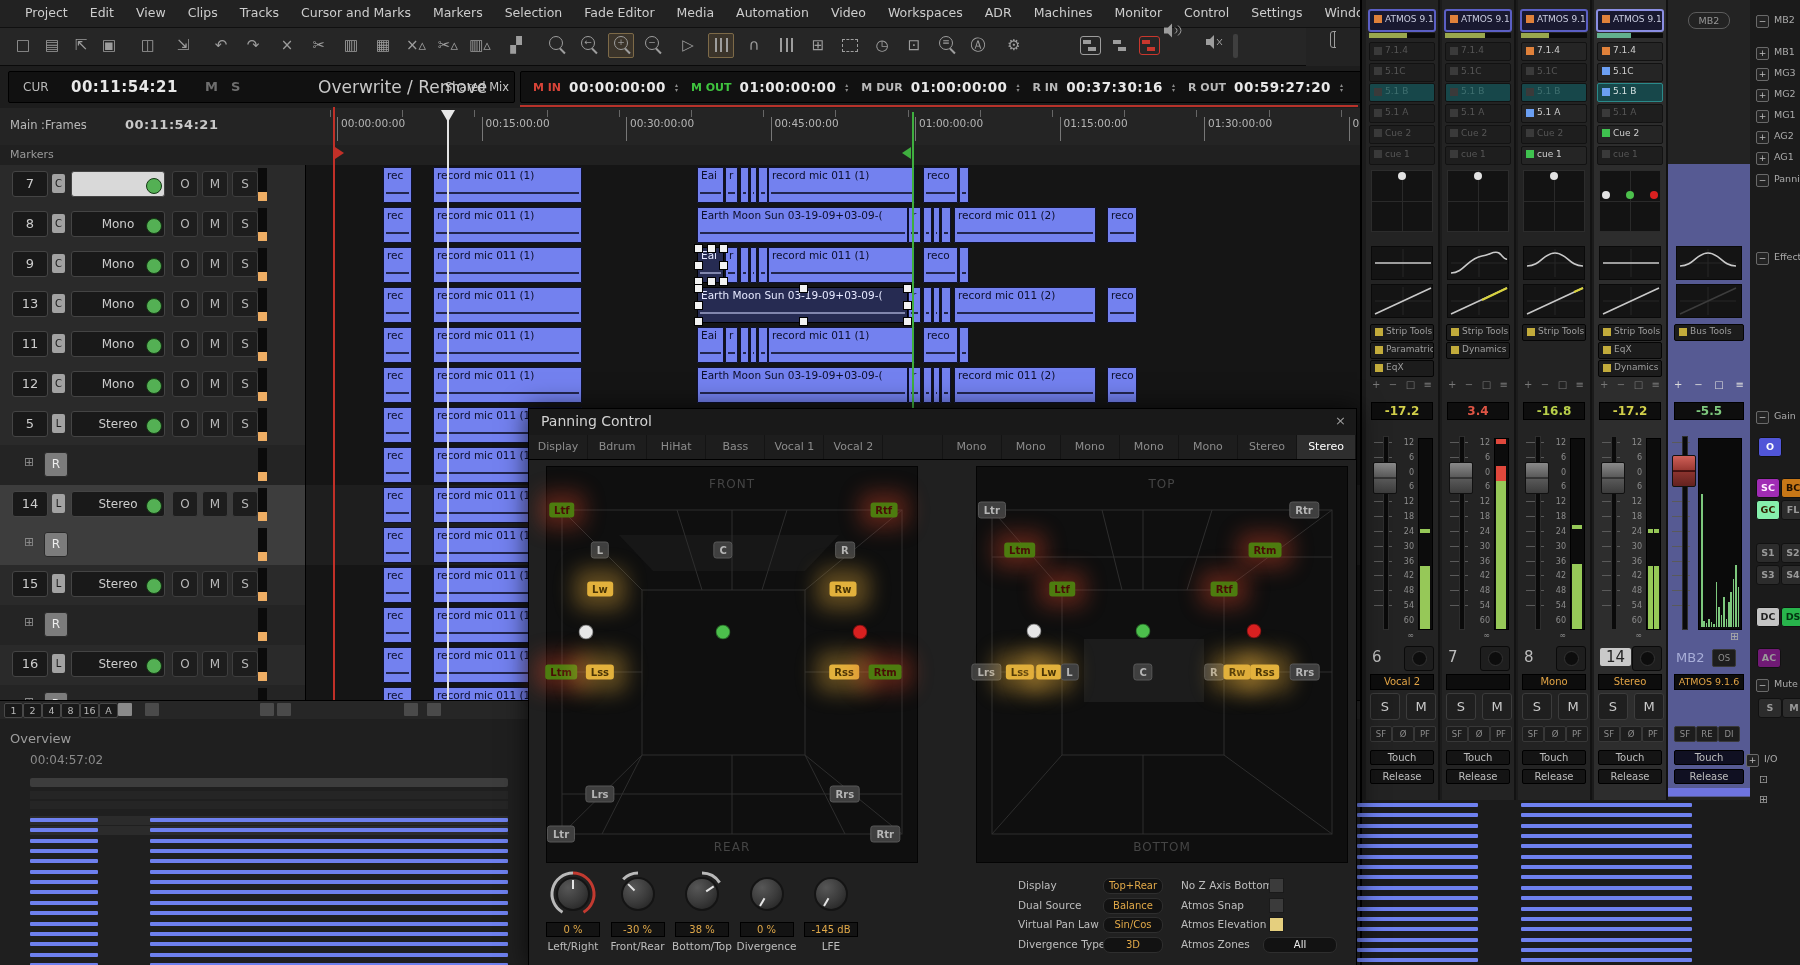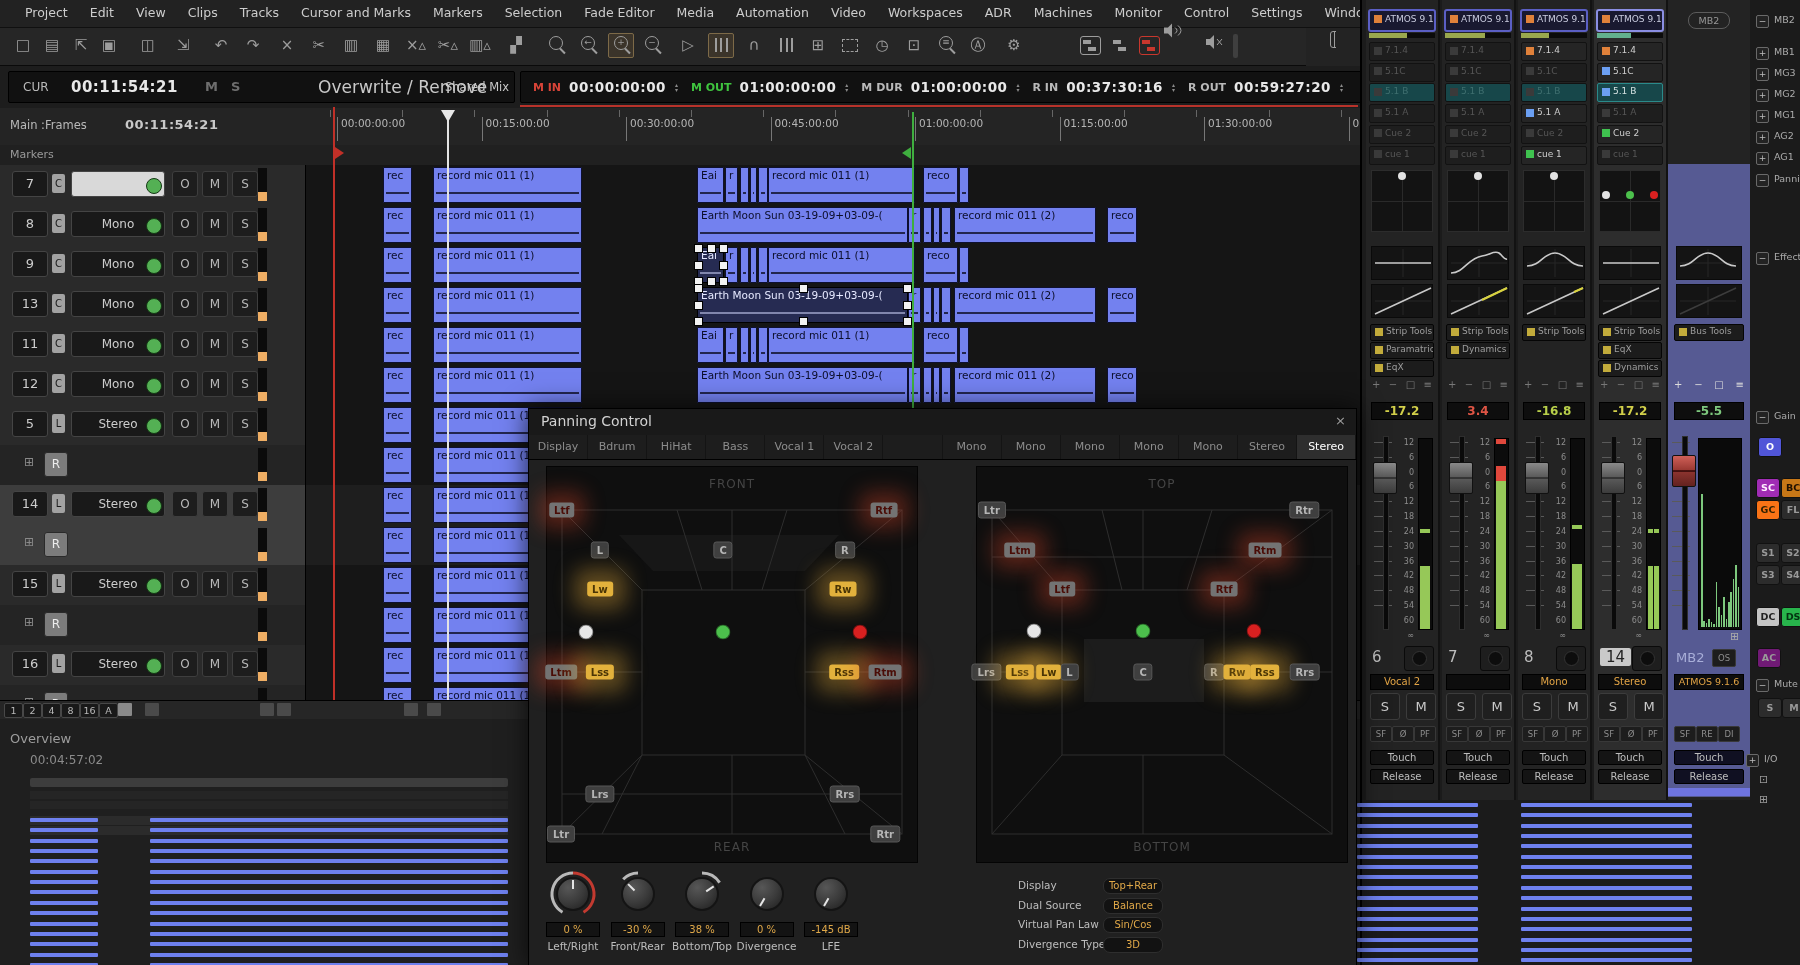--- a/index.html
+++ b/index.html
@@ -168,21 +168,21 @@
   #dlg-tabs{position:absolute;left:0;top:26px;width:100%;height:24px;background:#1d1d1d;border-bottom:1px solid #000;display:flex}
   .tab{width:59px;text-align:center;line-height:23px;font-size:11px;color:#8c8c8c;border-right:1px solid #141414;cursor:pointer;
        white-space:nowrap;overflow:hidden}
   .tab.active{background:#2e2e2e;color:#fff}
   .panel{position:absolute;top:57px;width:370px;height:395px;background:#0f0f0f;border:1px solid #040404}
   #panelL{left:17px}#panelR{left:447px}
   .wire{position:absolute;left:0;top:0}
   .pl{position:absolute;width:100%;text-align:center;color:#454545;font-size:12px;letter-spacing:1px}
   .pl.top{top:10px}.pl.bot{bottom:8px}
   .spk{position:absolute;transform:translate(-50%,-50%);padding:2px 5px;border-radius:3px;font-size:10px;font-weight:bold;cursor:pointer;z-index:3}
-  .spk.red{background:#737373;color:#4a0c06;box-shadow:0 0 20px 11px rgba(225,70,40,.34)}
+  .spk.red{background:#4d7c0f;color:#4a0c06;box-shadow:0 0 20px 11px rgba(225,70,40,.34)}
   .spk.yel{background:#e2b13c;color:#4a3505;box-shadow:0 0 20px 13px rgba(224,168,58,.38)}
   .spk.gray{background:#3f3f3f;color:#b5b5b5;border:1px solid #585858}
   .dot{position:absolute;width:13px;height:13px;border-radius:50%;transform:translate(-50%,-50%);cursor:grab;z-index:4;border:1px solid rgba(0,0,0,.5)}
   #dlg-knobs{position:absolute;left:14px;top:460px;width:320px;height:95px}
   .knob{position:absolute;top:0;width:60px;text-align:center;cursor:pointer}
   .kval{margin:0 auto;width:52px;height:13px;background:#131313;border:1px solid #000;color:#e0a848;font-size:10px;line-height:13px}
   .klab{margin-top:3px;color:#bdbdbd;font-size:10.5px}
   .optrow{position:absolute;height:15px}
   .optlab{position:absolute;left:0;top:0;font-size:10.5px;color:#bdbdbd;white-space:nowrap}
   .optval{position:absolute;left:85px;top:-1px;width:58px;height:14px;background:#121212;border:1px solid #2e2e2e;border-radius:7px;
@@ -1153,21 +1153,21 @@
       <div class="railitem" style="left: 394px; top: 130px;"><span class="ic">+</span><span>AG2</span></div>
       <div class="railitem" style="left: 394px; top: 151px;"><span class="ic">+</span><span>AG1</span></div>
       <div class="railitem" style="left: 394px; top: 173px;"><span class="ic">−</span><span>Panning</span></div>
       <div class="railitem" style="left: 394px; top: 251px;"><span class="ic">−</span><span>Effect</span></div>
       <div class="railitem" style="left: 394px; top: 410px;"><span class="ic">−</span><span>Gain</span></div>
       <div class="railitem" style="left: 394px; top: 678px;"><span class="ic">−</span><span>Mute</span></div>
       <div class="railitem" style="left: 384px; top: 753px;"><span class="ic">+</span><span>I/O</span></div>
       <div class="railbtn" style="left: 396px; top: 437px; background: rgb(81, 86, 216); color: rgb(255, 255, 255);">O</div>
       <div class="railbtn" style="left: 394px; top: 478px; background: rgb(160, 44, 180); color: rgb(255, 238, 255);">SC</div>
       <div class="railbtn" style="left: 419px; top: 478px; background: rgb(199, 119, 23); color: rgb(32, 16, 0);">BC</div>
-      <div class="railbtn" style="left: 394px; top: 500px; background: #f97316; color: rgb(51, 34, 0);">GC</div>
+      <div class="railbtn" style="left: 394px; top: 500px; background: #86efac; color: rgb(51, 34, 0);">GC</div>
       <div class="railbtn" style="left: 419px; top: 500px; background: rgb(44, 44, 44); color: rgb(153, 153, 153);">FL</div>
       <div class="railbtn" style="left: 394px; top: 543px; background: rgb(44, 44, 44); color: rgb(153, 153, 153);">S1</div>
       <div class="railbtn" style="left: 419px; top: 543px; background: rgb(44, 44, 44); color: rgb(153, 153, 153);">S2</div>
       <div class="railbtn" style="left: 394px; top: 565px; background: rgb(44, 44, 44); color: rgb(153, 153, 153);">S3</div>
       <div class="railbtn" style="left: 419px; top: 565px; background: rgb(44, 44, 44); color: rgb(153, 153, 153);">S4</div>
       <div class="railbtn" style="left: 394px; top: 607px; background: rgb(196, 196, 196); color: rgb(34, 34, 34);">DC</div>
       <div class="railbtn" style="left: 419px; top: 607px; background: rgb(40, 180, 76); color: rgb(3, 51, 17);">DS</div>
       <div class="railbtn" style="left: 395px; top: 648px; background: #701a75; color: rgb(153, 153, 153);">AC</div>
       <div class="railbtn" style="left: 396px; top: 698px; background: rgb(44, 44, 44); color: rgb(153, 153, 153);">S</div>
       <div class="railbtn" style="left: 420px; top: 698px; background: rgb(44, 44, 44); color: rgb(153, 153, 153);">M</div>
@@ -1369,14 +1369,32 @@
         </div>
         <div class="optrow" style="top: 39px; width: 160px;">
           <div class="optlab">Virtual Pan Law</div>
           <div class="optval">Sin/Cos</div>
         </div>
         <div class="optrow" style="top: 58.5px; width: 160px;">
           <div class="optlab">Divergence Type</div>
           <div class="optval">3D</div>
         </div>
       </div>
+    <div id="dlg-opts-right" style="position:absolute;left:652px;top:470px;width:165px;height:85px">
+        <div class="optrow" style="top: 0px; width: 165px;">
+          <div class="optlab">No Z Axis Bottom</div>
+          <div class="chk"></div>
+        </div>
+        <div class="optrow" style="top: 19.5px; width: 165px;">
+          <div class="optlab">Atmos Snap</div>
+          <div class="chk"></div>
+        </div>
+        <div class="optrow" style="top: 39px; width: 165px;">
+          <div class="optlab">Atmos Elevation</div>
+          <div class="chk on"></div>
+        </div>
+        <div class="optrow" style="top: 58.5px; width: 165px;">
+          <div class="optlab">Atmos Zones</div>
+          <div class="optval wide" style="left: 82px;">All</div>
+        </div>
+      </div>
   </div>
 </div>
 
 </body></html>

